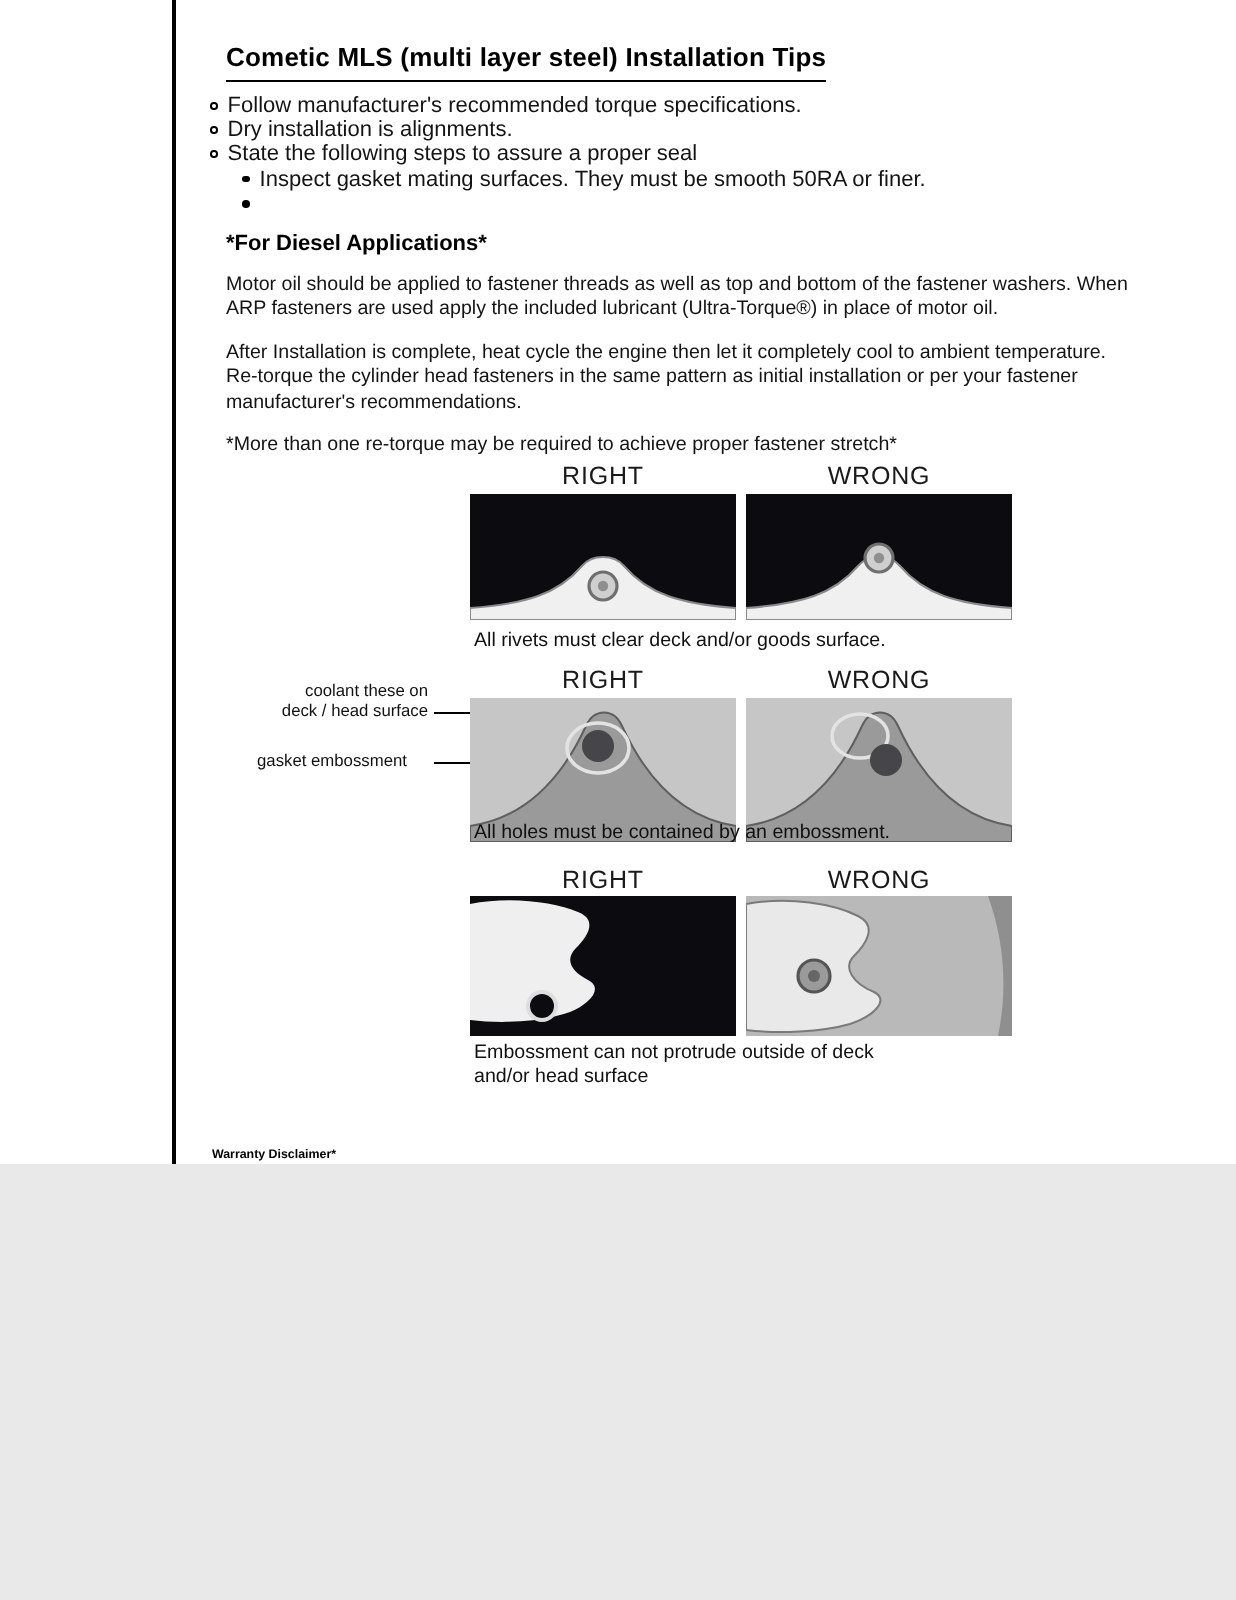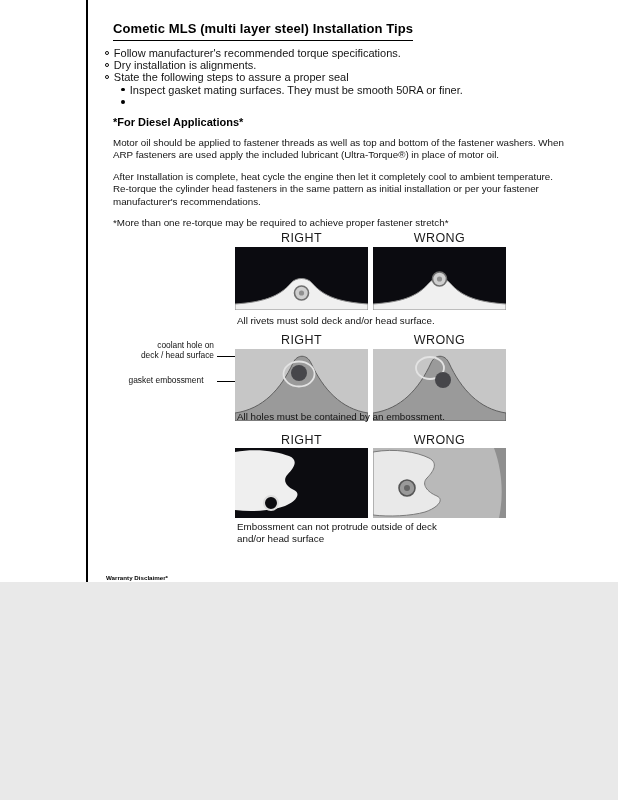--- a/index.html
+++ b/index.html
@@ -86,24 +86,24 @@
     </svg>
   </div>
   <div class="dg-img" style="left:373px; top:247px; height:63px;">
     <svg viewBox="0 0 133 63">
       <rect width="133" height="63" fill="#0b0b10"></rect>
       <path d="M0,63 L0,57 C28,55 44,50 56,36 C61,30 72,30 77,36 C89,50 105,55 133,57 L133,63 Z" fill="#f0f0f0" stroke="#8a8a8a" stroke-width="1"></path>
       <circle cx="66.5" cy="32" r="7" fill="#cfcfcf" stroke="#6f6f6f" stroke-width="1.6"></circle>
       <circle cx="66.5" cy="32" r="2.6" fill="#8f8f8f"></circle>
     </svg>
   </div>
-  <div class="dg-cap" style="left:237px; top:315px;">All rivets must sold deck and/or head surface.</div>
+  <div class="dg-cap" style="left:237px; top:315px;">All rivets must clear deck and/or goods surface.</div>
 
   <div class="callout" style="left:130px; top:340px; width:84px;">
-    <div>coolant hole on</div>
+    <div>coolant these on</div>
     <div>deck / head surface</div>
   </div>
   <div class="leader" style="left:217px; top:356px; width:81px;"></div>
   <div class="callout" style="left:118px; top:375px; width:96px;text-align:center;">
     <div>gasket embossment</div>
   </div>
   <div class="leader" style="left:217px; top:381px; width:53px;"></div>
 
   <div class="dg-hdr" style="left:235px; top:333px;">RIGHT</div>
   <div class="dg-hdr" style="left:373px; top:333px;">WRONG</div>

